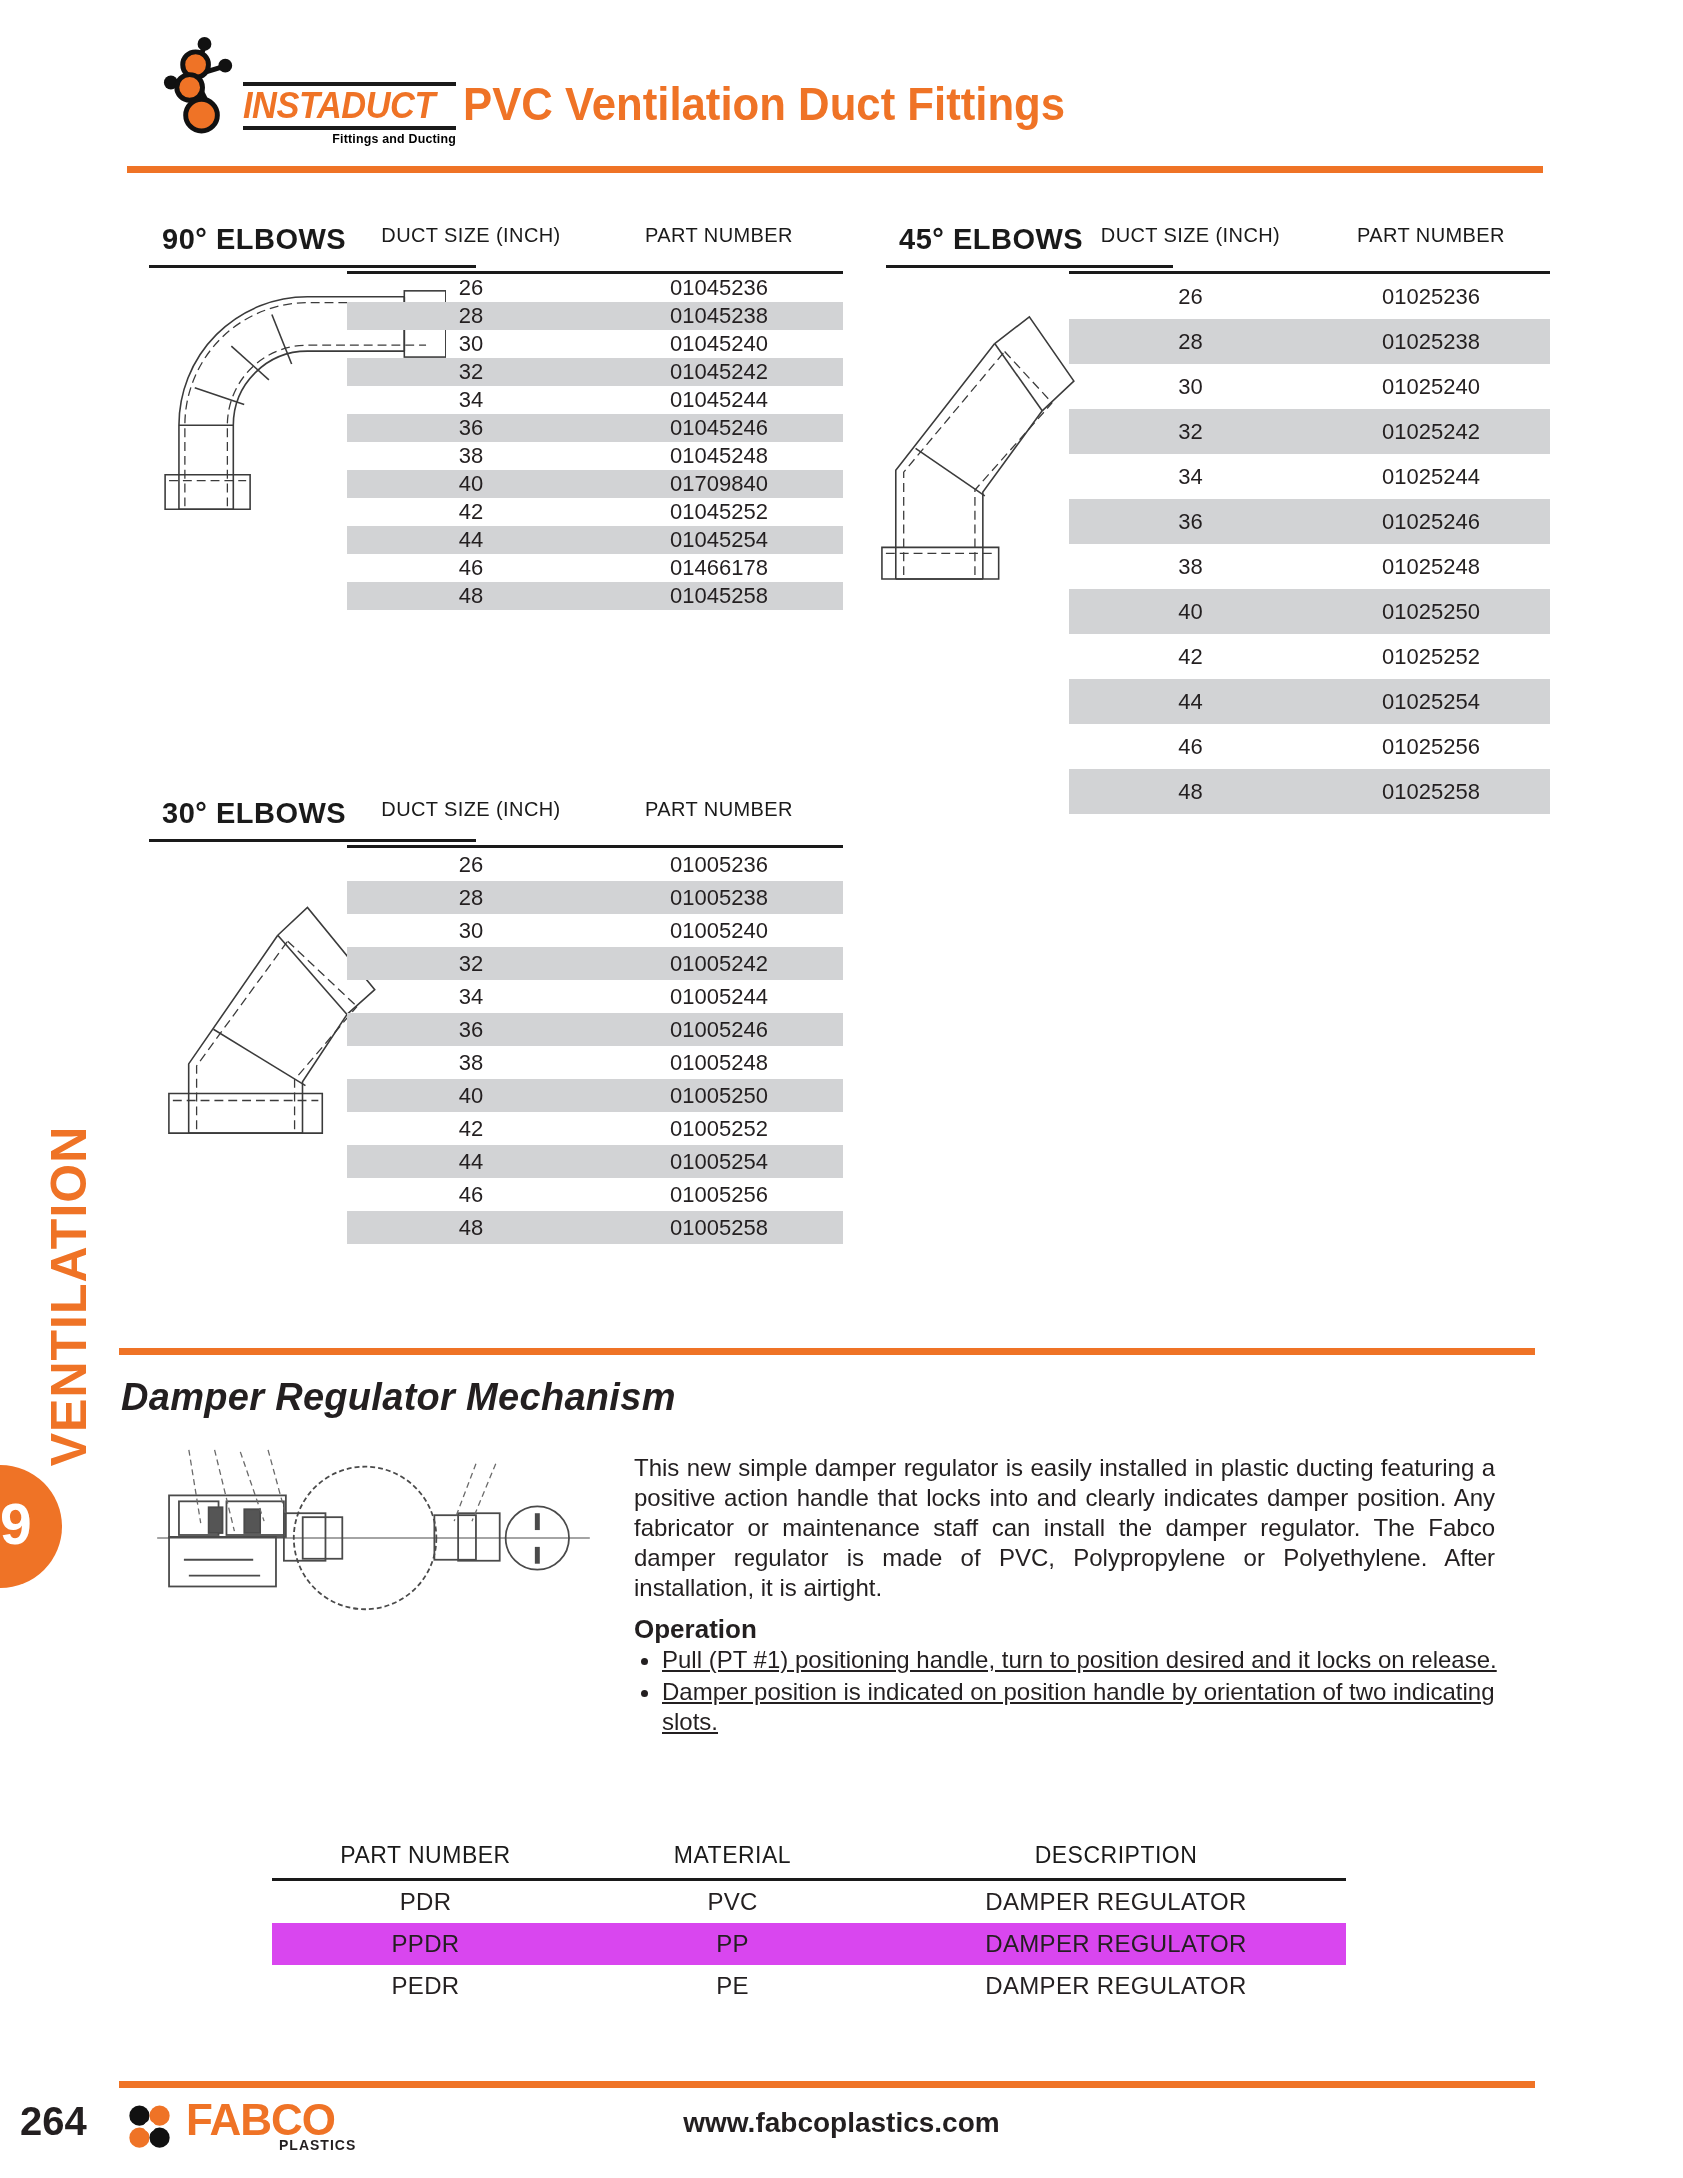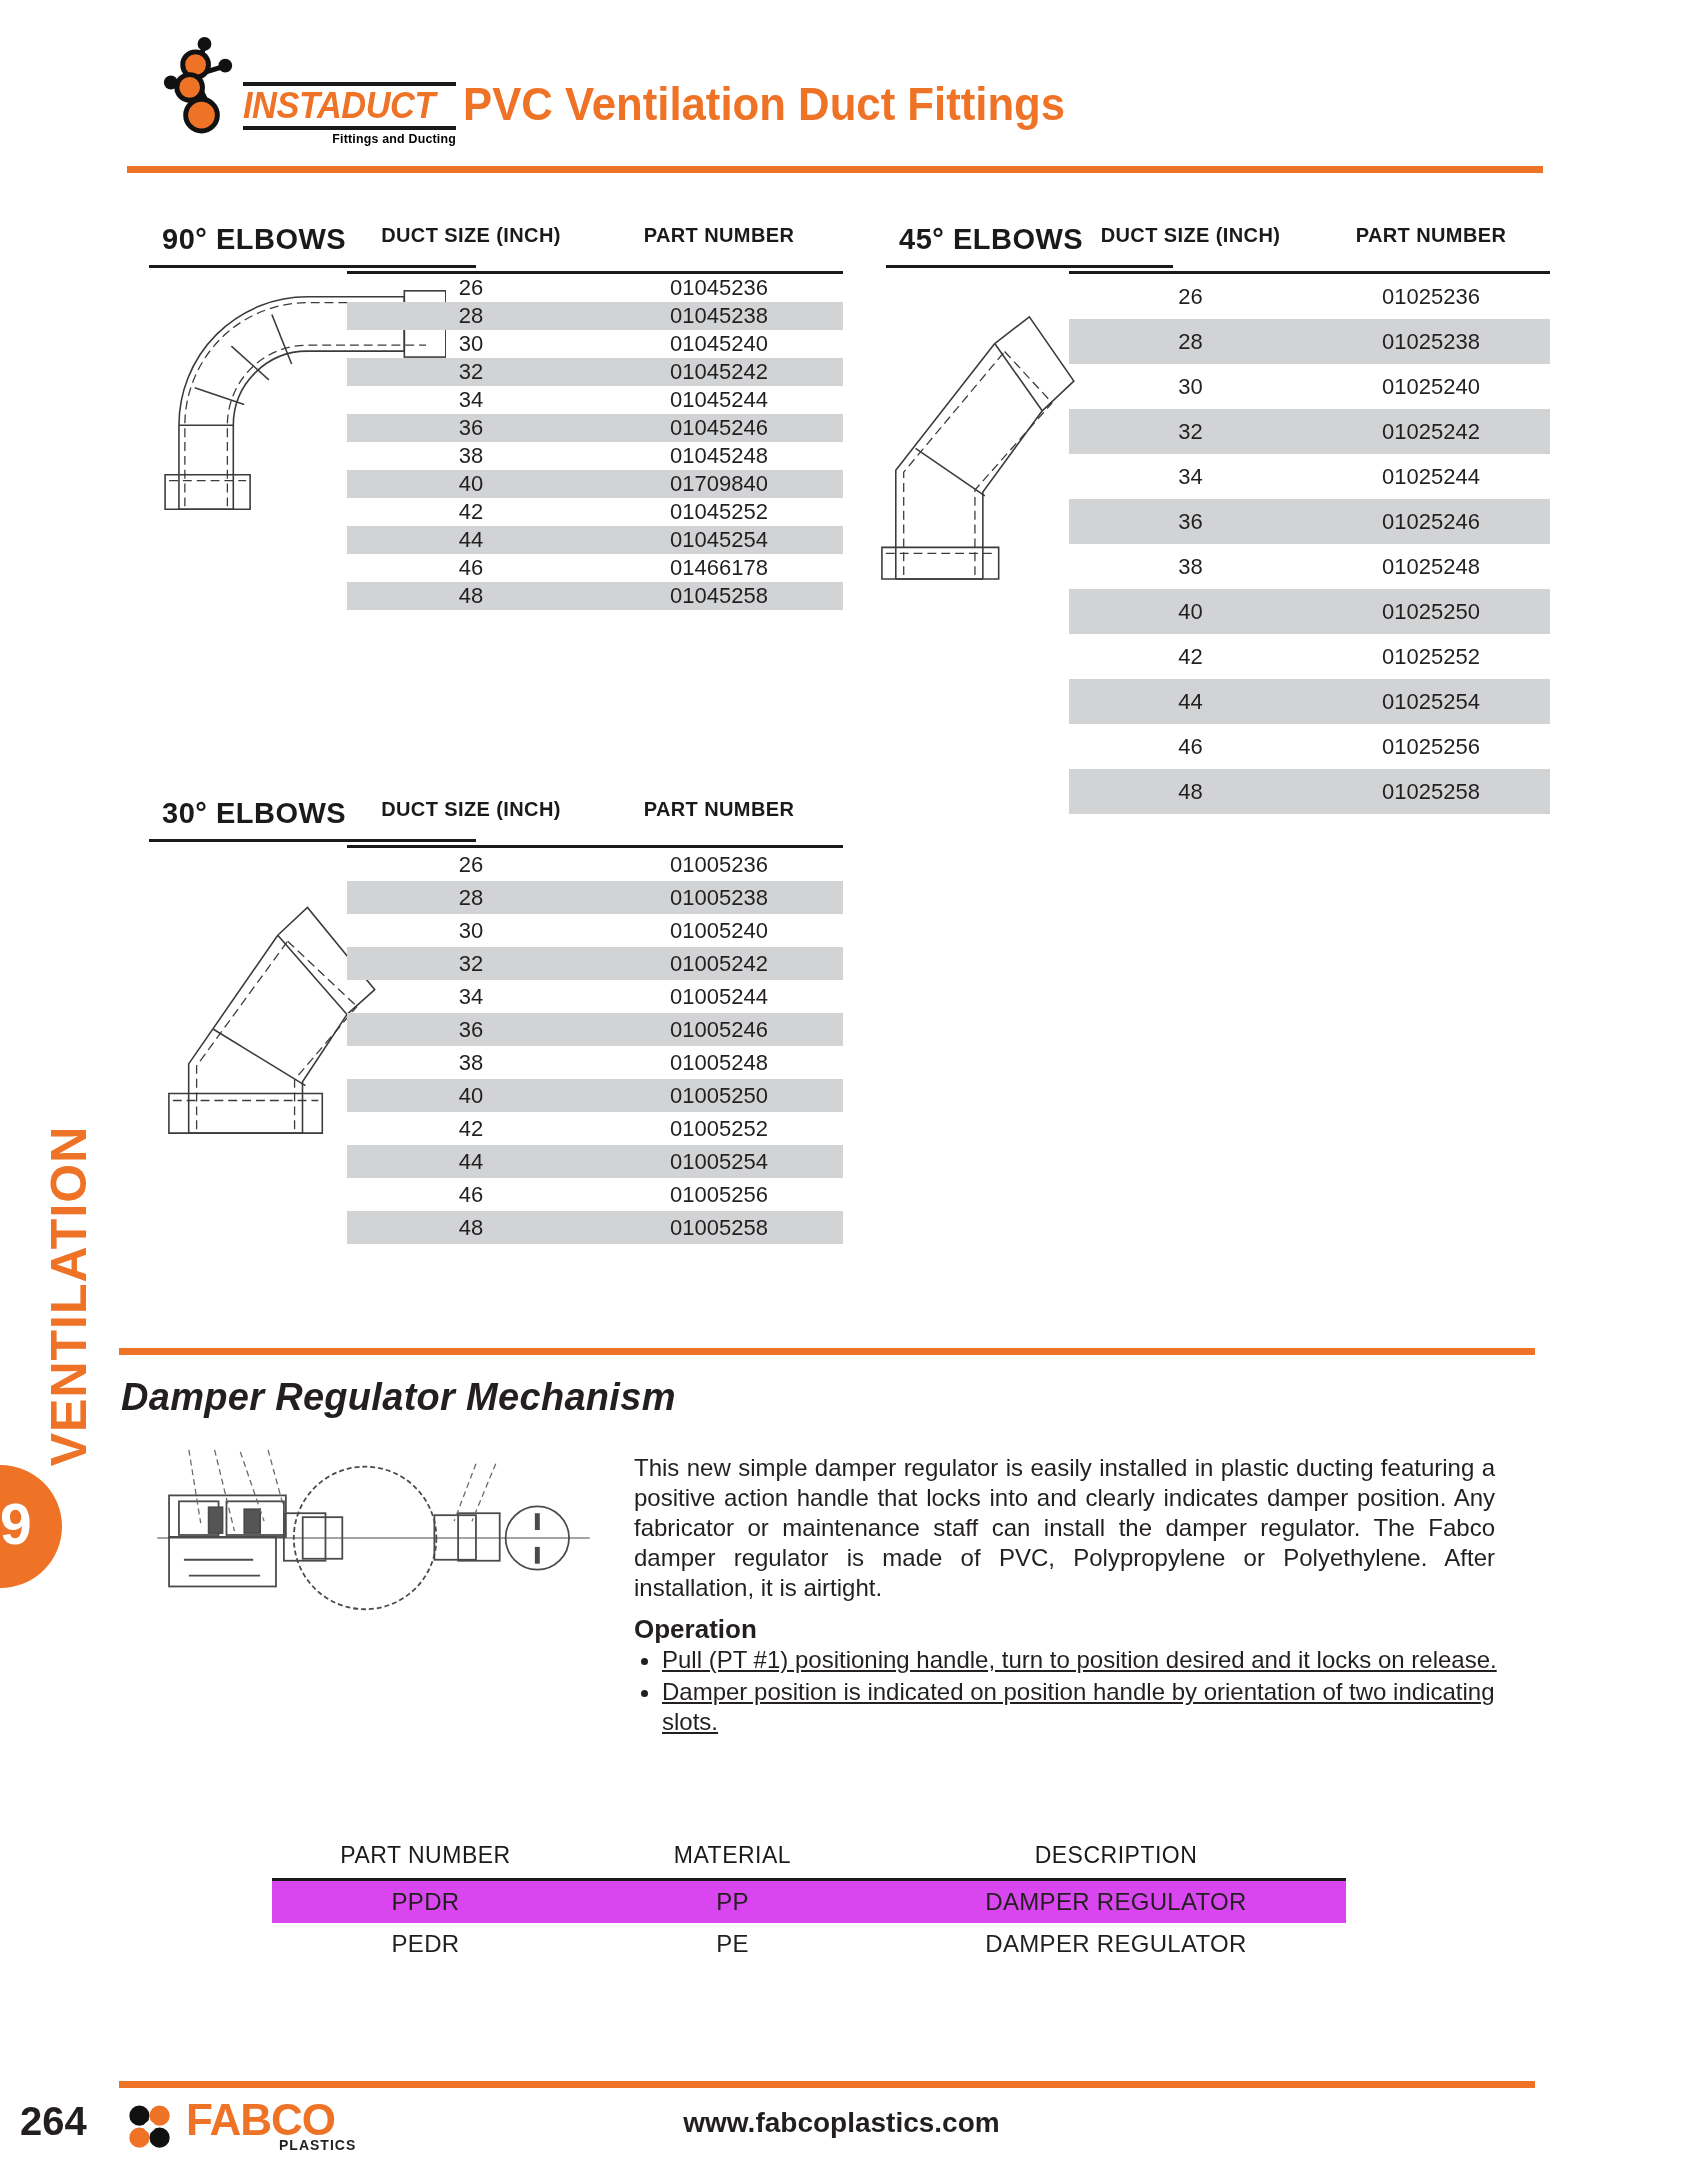--- a/index.html
+++ b/index.html
@@ -61,21 +61,21 @@
 
   
   .sect-title{
     font-family:"Liberation Sans Narrow","Liberation Sans",sans-serif;
     font-weight:bold;font-size:29px;color:#1a1a1a;letter-spacing:0.5px;
     white-space:nowrap;
   }
   .ptab{border-collapse:collapse;table-layout:fixed;}
   .ptab th{
     font-family:"Liberation Sans Narrow","Liberation Sans",sans-serif;
-    font-weight:bold;font-size:20px;color:#1a1a1a;
+    font-weight:normal;font-size:20px;color:#1a1a1a;
     letter-spacing:0.4px;padding-bottom:24px;text-align:center;
     white-space:nowrap;
   }
   .ptab thead tr{border-bottom:3px solid #1a1a1a;}
   .ptab td{
     font-size:22px;text-align:center;color:#231f20;
     font-family:"Liberation Sans", sans-serif;
   }
   .ptab tr.alt td{background:#d2d3d5;}
 
@@ -500,20 +500,25 @@
           <col style="width:460px">
         </colgroup>
       <thead>
           <tr>
         <th>PART NUMBER</th>
         <th>MATERIAL</th>
         <th>DESCRIPTION</th>
       </tr>
         </thead>
       <tbody id="dmp-body">
+          <tr>
+            <td>PDR</td>
+            <td>PVC</td>
+            <td>DAMPER REGULATOR</td>
+          </tr>
           <tr class="alt">
             <td>PPDR</td>
             <td>PP</td>
             <td>DAMPER REGULATOR</td>
           </tr>
           <tr>
             <td>PEDR</td>
             <td>PE</td>
             <td>DAMPER REGULATOR</td>
           </tr>

